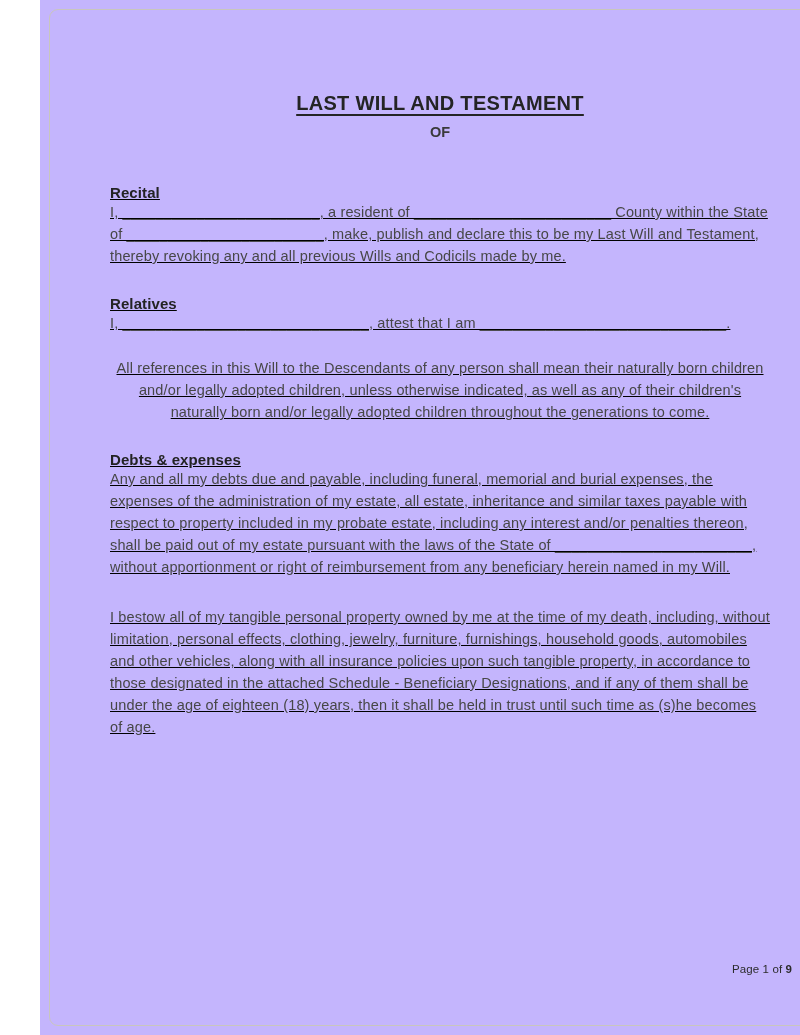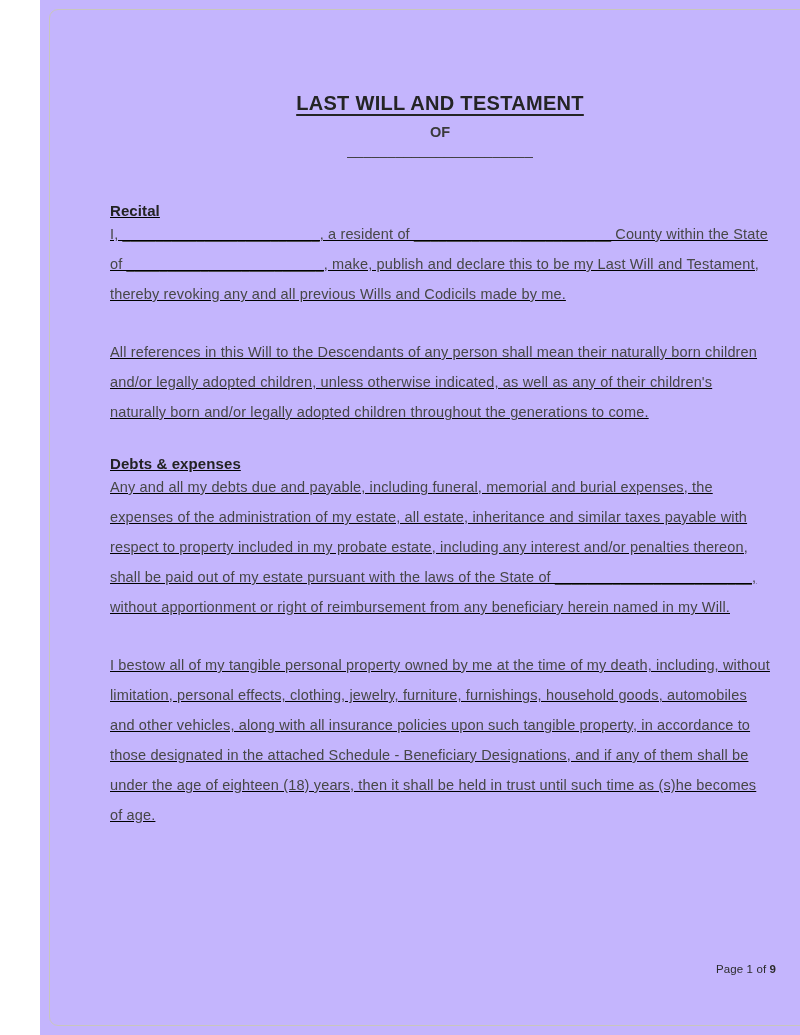--- a/index.html
+++ b/index.html
@@ -51,52 +51,53 @@
   .doc-section { margin-top: 28px; text-decoration: underline; }
   .doc-section.first { margin-top: 44px; }
   .section-heading {
     font-size: 15px;
     font-weight: bold;
     color: #232323;
     letter-spacing: 0.1px;
   }
   .doc-section p {
     font-size: 14.5px;
-    line-height: 30px;
+    line-height: 22px;
     color: #474747;
     letter-spacing: 0.15px;
   }
   .doc-section p + p { margin-top: 23px; text-align: center; }
   .footer {
     position: absolute;
-    right: 64px;
+    right: 48px;
     bottom: 60px;
     font-size: 11.5px;
     color: #2c2c2c;
     letter-spacing: 0.1px;
   }
   .footer .bold { font-weight: bold; }
 </style>
 </head>
 <body>
 
 <div class="page">
   <div class="page-border"></div>
 
   <main class="content">
     <h1 class="doc-title">LAST WILL AND TESTAMENT</h1>
     <div class="doc-of">OF</div>
-    <div class="name-blank">_______________________</div>
 
     <section class="doc-section first">
       <h2 class="section-heading">Recital</h2>
       <p>I, ________________________, a resident of ________________________ County within the State of ________________________, make, publish and declare this to be my Last Will and Testament, thereby revoking any and all previous Wills and Codicils made by me.</p>
     </section>
 
     <section class="doc-section">
+      <h2 class="section-heading">Relatives</h2>
+      <p>I, ______________________________, attest that I am ______________________________.</p>
       <p>All references in this Will to the Descendants of any person shall mean their naturally born children and/or legally adopted children, unless otherwise indicated, as well as any of their children's naturally born and/or legally adopted children throughout the generations to come.</p>
     </section>
 
     <section class="doc-section">
     </section>
 
     <section class="doc-section">
       <h2 class="section-heading">Debts &amp; expenses</h2>
       <p>Any and all my debts due and payable, including funeral, memorial and burial expenses, the expenses of the administration of my estate, all estate, inheritance and similar taxes payable with respect to property included in my probate estate, including any interest and/or penalties thereon, shall be paid out of my estate pursuant with the laws of the State of ________________________, without apportionment or right of reimbursement from any beneficiary herein named in my Will.</p>
     </section>

